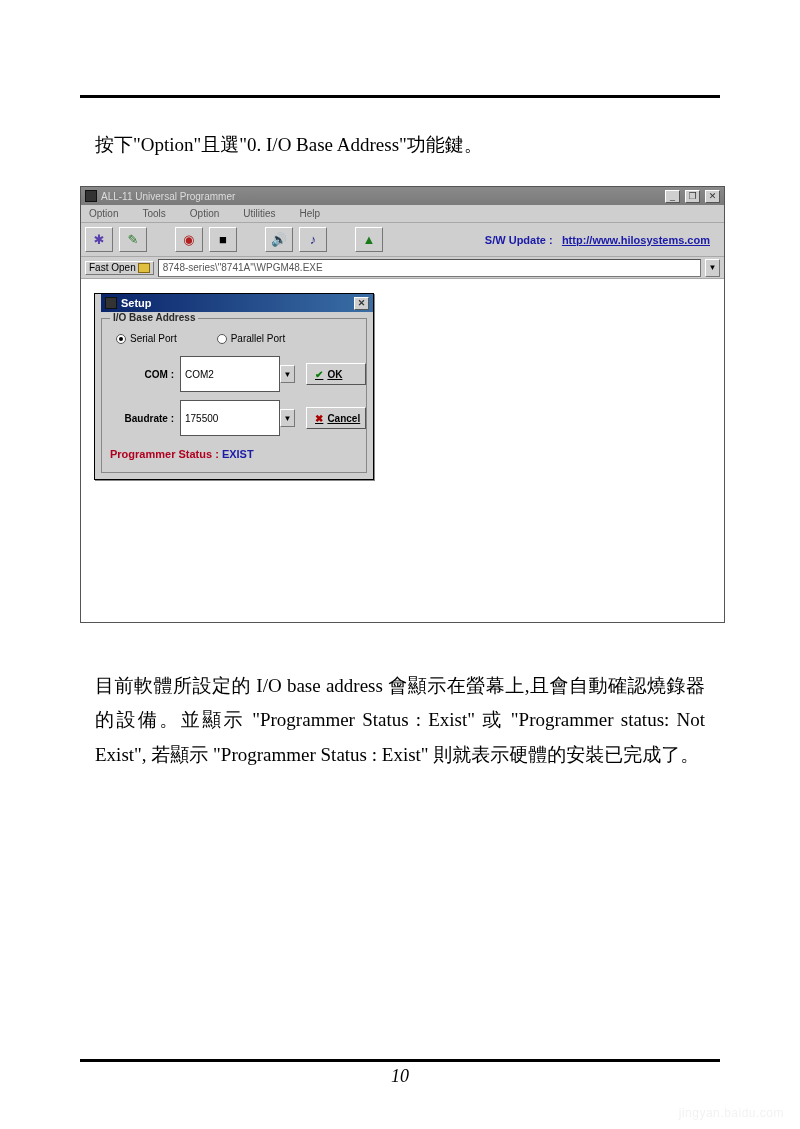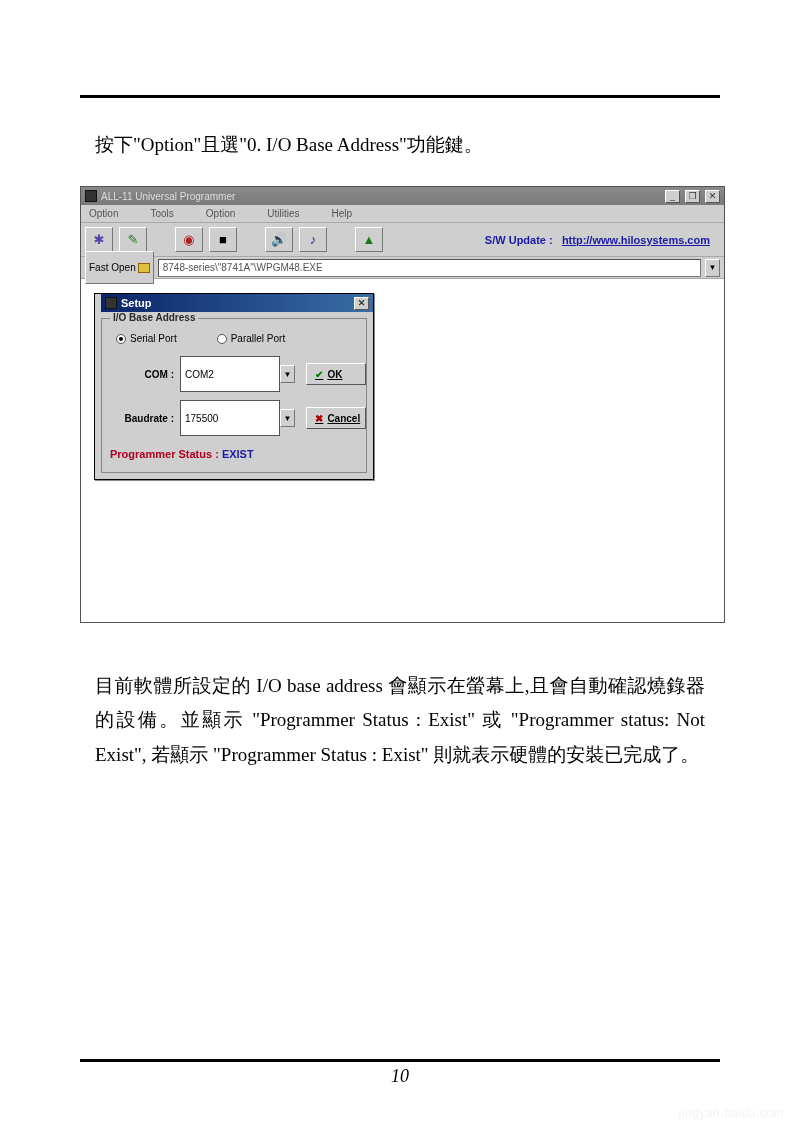--- a/index.html
+++ b/index.html
@@ -86,21 +86,21 @@
     margin-left: 1px;
     font-size: 9px;
     color: #333;
     line-height: 1;
   }
   .menubar {
     background: #cfcfcf;
     height: 18px;
     display: flex;
     align-items: center;
-    gap: 32px;
+    gap: 24px;
     padding: 0 8px;
     font-size: 10px;
     color: #545454;
     border-bottom: 1px solid #a8a8a8;
   }
   .toolbar {
     background: #cfcfcf;
     height: 34px;
     display: flex;
     align-items: center;
@@ -135,21 +135,21 @@
     align-items: center;
     padding: 0 4px;
     gap: 4px;
     border-bottom: 1px solid #a8a8a8;
   }
   .fastlabel {
     background: #cfcfcf;
     border: 1px solid #fff;
     border-right-color: #777;
     border-bottom-color: #777;
-    height: 33px;
+    height: 14px;
     padding: 0 3px;
     display: inline-flex;
     align-items: center;
     font-size: 10px;
     gap: 2px;
   }
   .fastlabel .folder {
     width: 12px; height: 10px;
     background: #e0c040;
     border: 1px solid #8a6a10;

